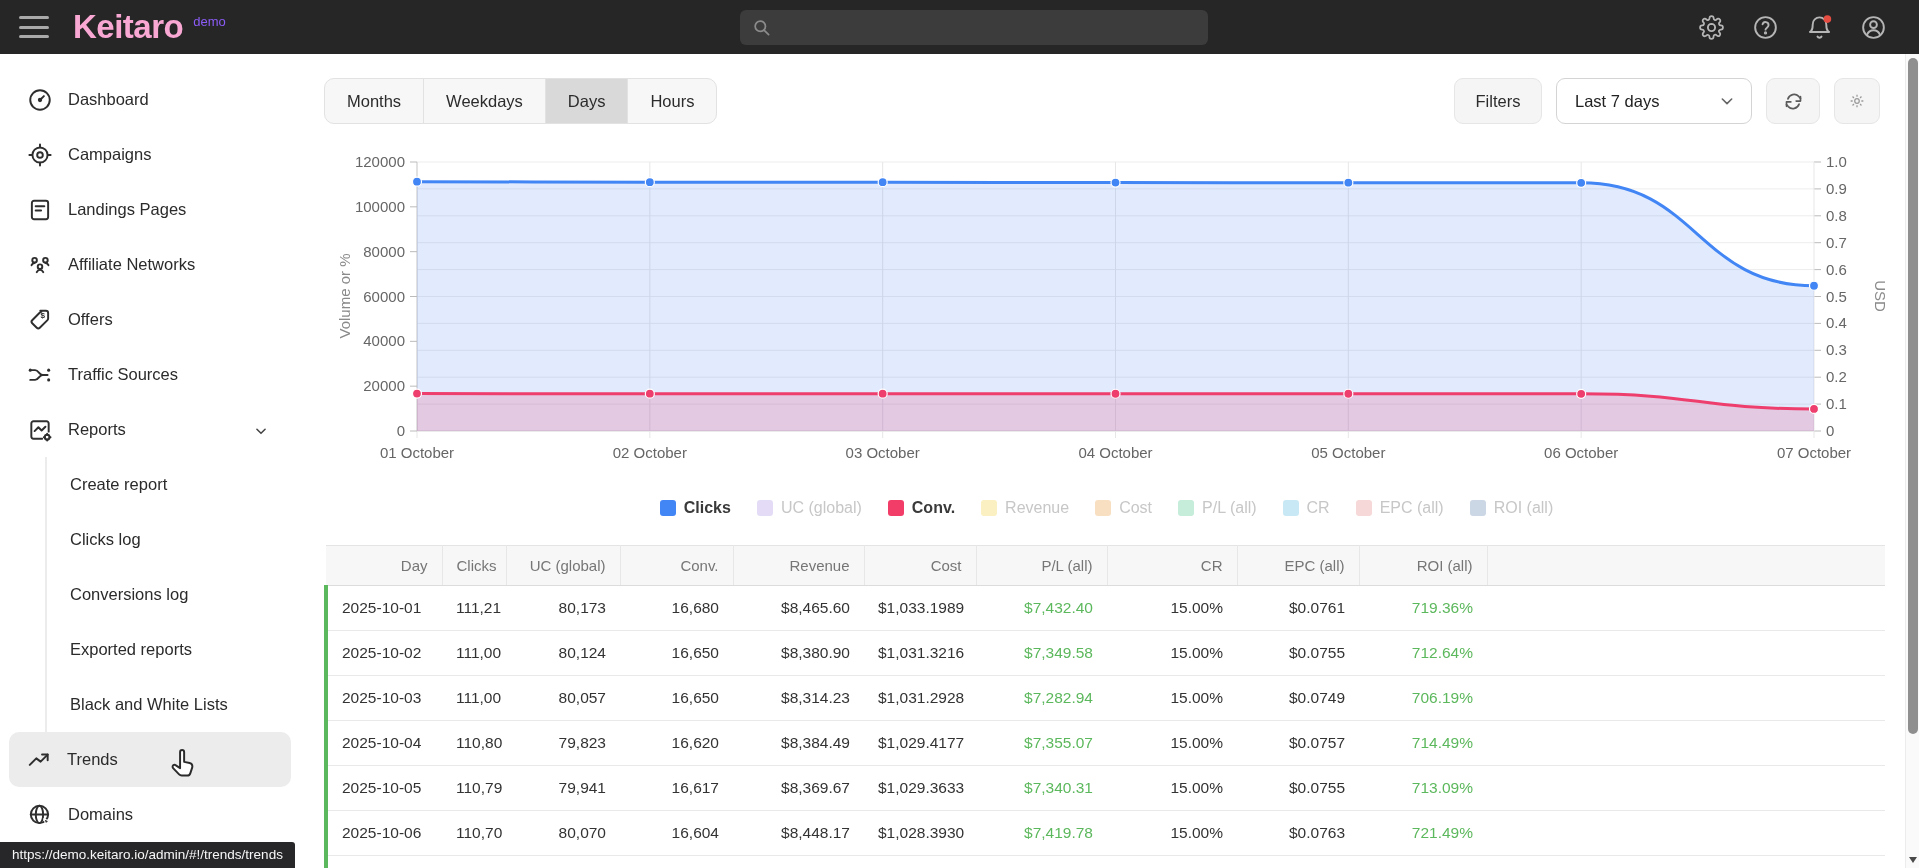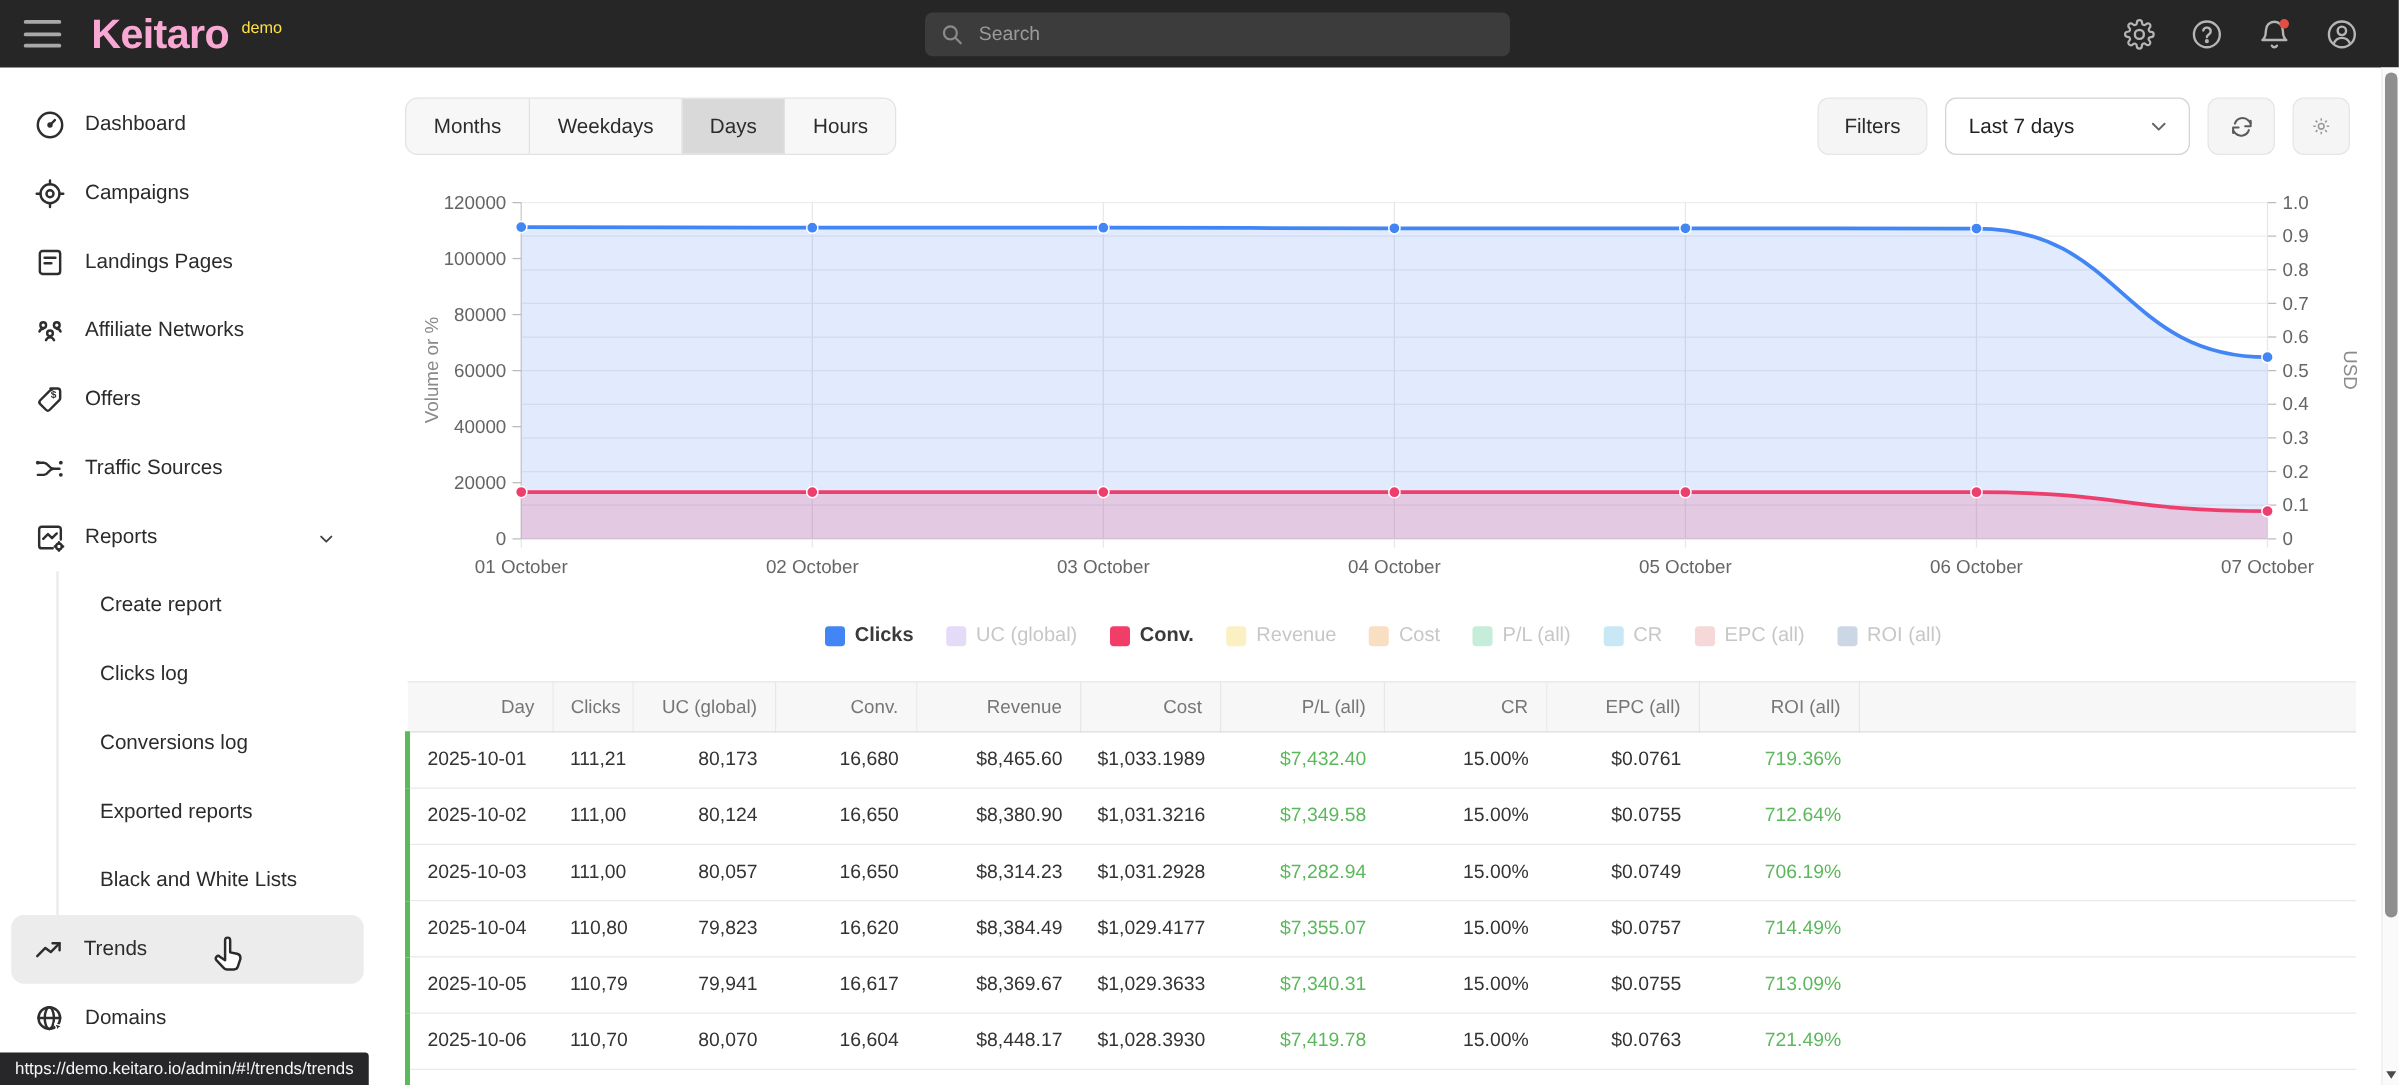--- a/index.html
+++ b/index.html
@@ -6,40 +6,40 @@
   html,body { width:1919px; height:868px; overflow:hidden; background:#fff;
               font-family:"Liberation Sans", sans-serif; }
 
   
   .topbar { position:absolute; left:0; top:0; width:1919px; height:54px;
             background:#262626; display:flex; align-items:center; z-index:30; }
   .hamburger { width:30px; height:22px; margin-left:19px; display:flex; flex-direction:column;
                justify-content:space-between; cursor:pointer; }
   .hamburger span { display:block; height:3px; border-radius:2px; background:#a9a9a9; }
   .logo { margin-left:24px; font-size:33px; font-weight:800; letter-spacing:-0.5px; color:#f9a8d4; }
-  .env { margin-left:10px; margin-bottom:12px; font-size:13px; color:#fde047; }
+  .env { margin-left:10px; margin-bottom:12px; font-size:13px; color:#8b5cf6; }
   .search-wrap { position:absolute; left:740px; top:10px; width:468px; height:35px;
                  background:#3c3c3c; border-radius:6px; display:flex; align-items:center; padding:0 12px; }
   .search-wrap svg { flex:0 0 auto; }
   .search-wrap input { flex:1; margin-left:12px; background:transparent; border:none; outline:none;
                        color:#d5d5d5; font-size:15.5px; font-family:inherit; }
   .search-wrap input::placeholder { color:#9b9b9b; }
   .topbar-icons { position:absolute; right:32px; top:0; height:54px; display:flex; align-items:center; gap:27px; }
   .tb-icon { width:27px; height:27px; position:relative; cursor:pointer; }
 
   
   .sidebar { position:absolute; left:0; top:54px; width:300px; height:814px; background:#fff; padding-top:18px; z-index:5; }
   .side-item { position:relative; height:55px; display:flex; align-items:center; cursor:pointer;
                color:#2b2b2b; font-size:16.5px; }
   .side-item .s-icon { position:absolute; left:27px; width:26px; height:26px; display:flex; align-items:center; }
   .side-item .s-label { margin-left:68px; }
   .side-item.active { background:#ececec; border-radius:10px; margin:0 9px; }
   .side-item.active .s-icon { left:17px; }
   .side-item.active .s-label { margin-left:58px; }
-  .side-item.sub { height:55px;padding-left:10px; }
+  .side-item.sub { height:55px; }
   .side-item.sub .s-label { margin-left:68px; }
   .sub-group { border-left:2px solid #ececec; margin-left:45px; }
   .sub-group .side-item .s-label { margin-left:23px; }
   .chev-exp { position:absolute; right:32px; top:22px; }
 
   
   .content { position:absolute; left:300px; top:54px; width:1605px; height:814px; background:#fff; }
 
   .toolbar { position:absolute; left:24px; top:24px; right:25px; height:46px; }
   .tabs { display:inline-flex; border:1px solid #e2e2e2; border-radius:10px; overflow:hidden; background:#f7f7f7;text-align:right; }
@@ -96,21 +96,20 @@
       <span></span>
       <span></span>
     </div>
   <div class="logo">Keitaro</div>
   <div class="env">demo</div>
   <div class="search-wrap">
     <svg width="19" height="19" viewBox="0 0 24 24" fill="none" stroke="#8b8b8b" stroke-width="2.2" stroke-linecap="round">
         <circle cx="10.5" cy="10.5" r="6.5"></circle>
         <line x1="15.5" y1="15.5" x2="21" y2="21"></line>
       </svg>
-    <input type="text" placeholder="Search" style="">
   </div>
   <div class="topbar-icons">
     <div class="tb-icon">
       <svg width="27" height="27" viewBox="0 0 24 24" fill="none" stroke="#b5b5b5" stroke-width="1.7" stroke-linecap="round" stroke-linejoin="round">
           <path d="M12 8.8a3.2 3.2 0 1 0 0 6.4 3.2 3.2 0 0 0 0-6.4z"></path>
           <path d="M19.3 14.9a1.6 1.6 0 0 0 .3 1.8l.1.1a2 2 0 1 1-2.8 2.8l-.1-.1a1.6 1.6 0 0 0-1.8-.3 1.6 1.6 0 0 0-1 1.5V21a2 2 0 1 1-4 0v-.2a1.6 1.6 0 0 0-1-1.5 1.6 1.6 0 0 0-1.8.3l-.1.1a2 2 0 1 1-2.8-2.8l.1-.1a1.6 1.6 0 0 0 .3-1.8 1.6 1.6 0 0 0-1.5-1H3a2 2 0 1 1 0-4h.2a1.6 1.6 0 0 0 1.5-1 1.6 1.6 0 0 0-.3-1.8l-.1-.1a2 2 0 1 1 2.8-2.8l.1.1a1.6 1.6 0 0 0 1.8.3h.1a1.6 1.6 0 0 0 1-1.5V3a2 2 0 1 1 4 0v.2a1.6 1.6 0 0 0 1 1.5 1.6 1.6 0 0 0 1.8-.3l.1-.1a2 2 0 1 1 2.8 2.8l-.1.1a1.6 1.6 0 0 0-.3 1.8v.1a1.6 1.6 0 0 0 1.5 1h.2a2 2 0 1 1 0 4h-.2a1.6 1.6 0 0 0-1.5 1z" transform="scale(0.92) translate(1,1)"></path>
         </svg>
     </div>
     <div class="tb-icon">
       <svg width="27" height="27" viewBox="0 0 24 24" fill="none" stroke="#b5b5b5" stroke-width="1.7" stroke-linecap="round">

